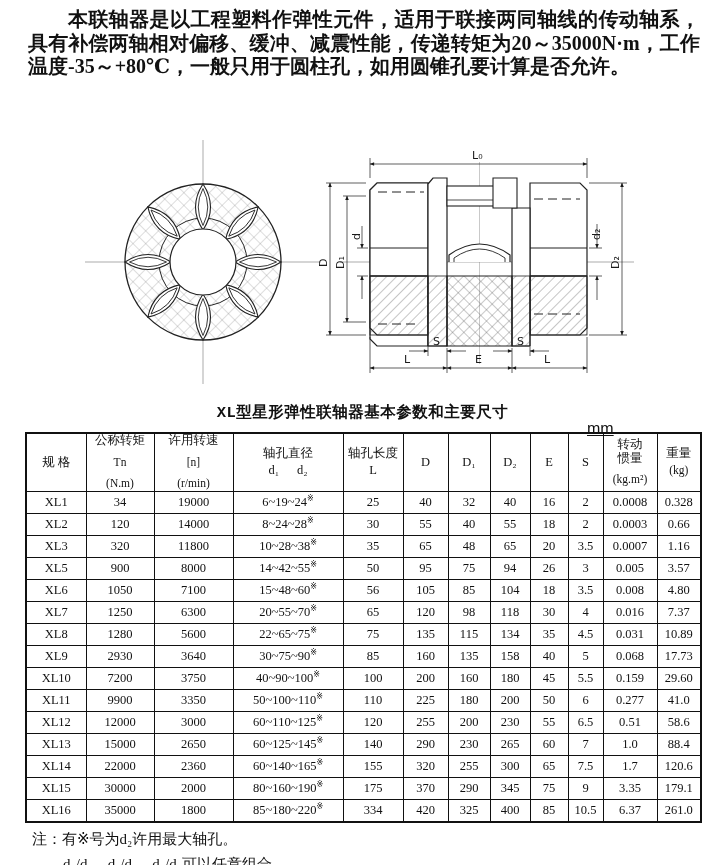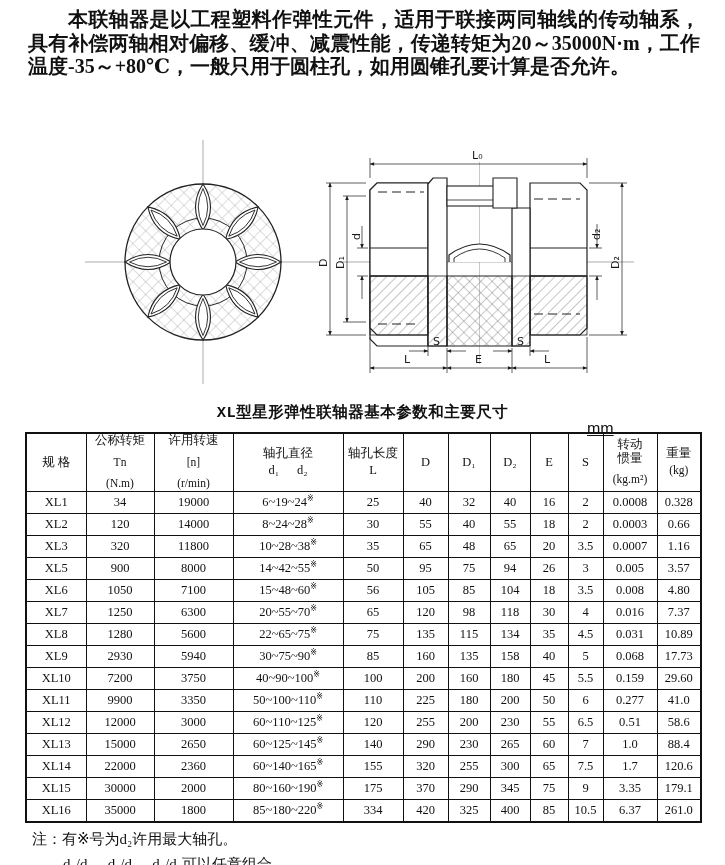--- a/index.html
+++ b/index.html
@@ -360,21 +360,21 @@
           <td>115</td>
           <td>134</td>
           <td>35</td>
           <td>4.5</td>
           <td>0.031</td>
           <td>10.89</td>
         </tr>
         <tr>
           <td>XL9</td>
           <td>2930</td>
-          <td>5940</td>
+          <td>3640</td>
           <td>30~75~90<sup>※</sup></td>
           <td>85</td>
           <td>160</td>
           <td>135</td>
           <td>158</td>
           <td>40</td>
           <td>5</td>
           <td>0.068</td>
           <td>17.73</td>
         </tr>

